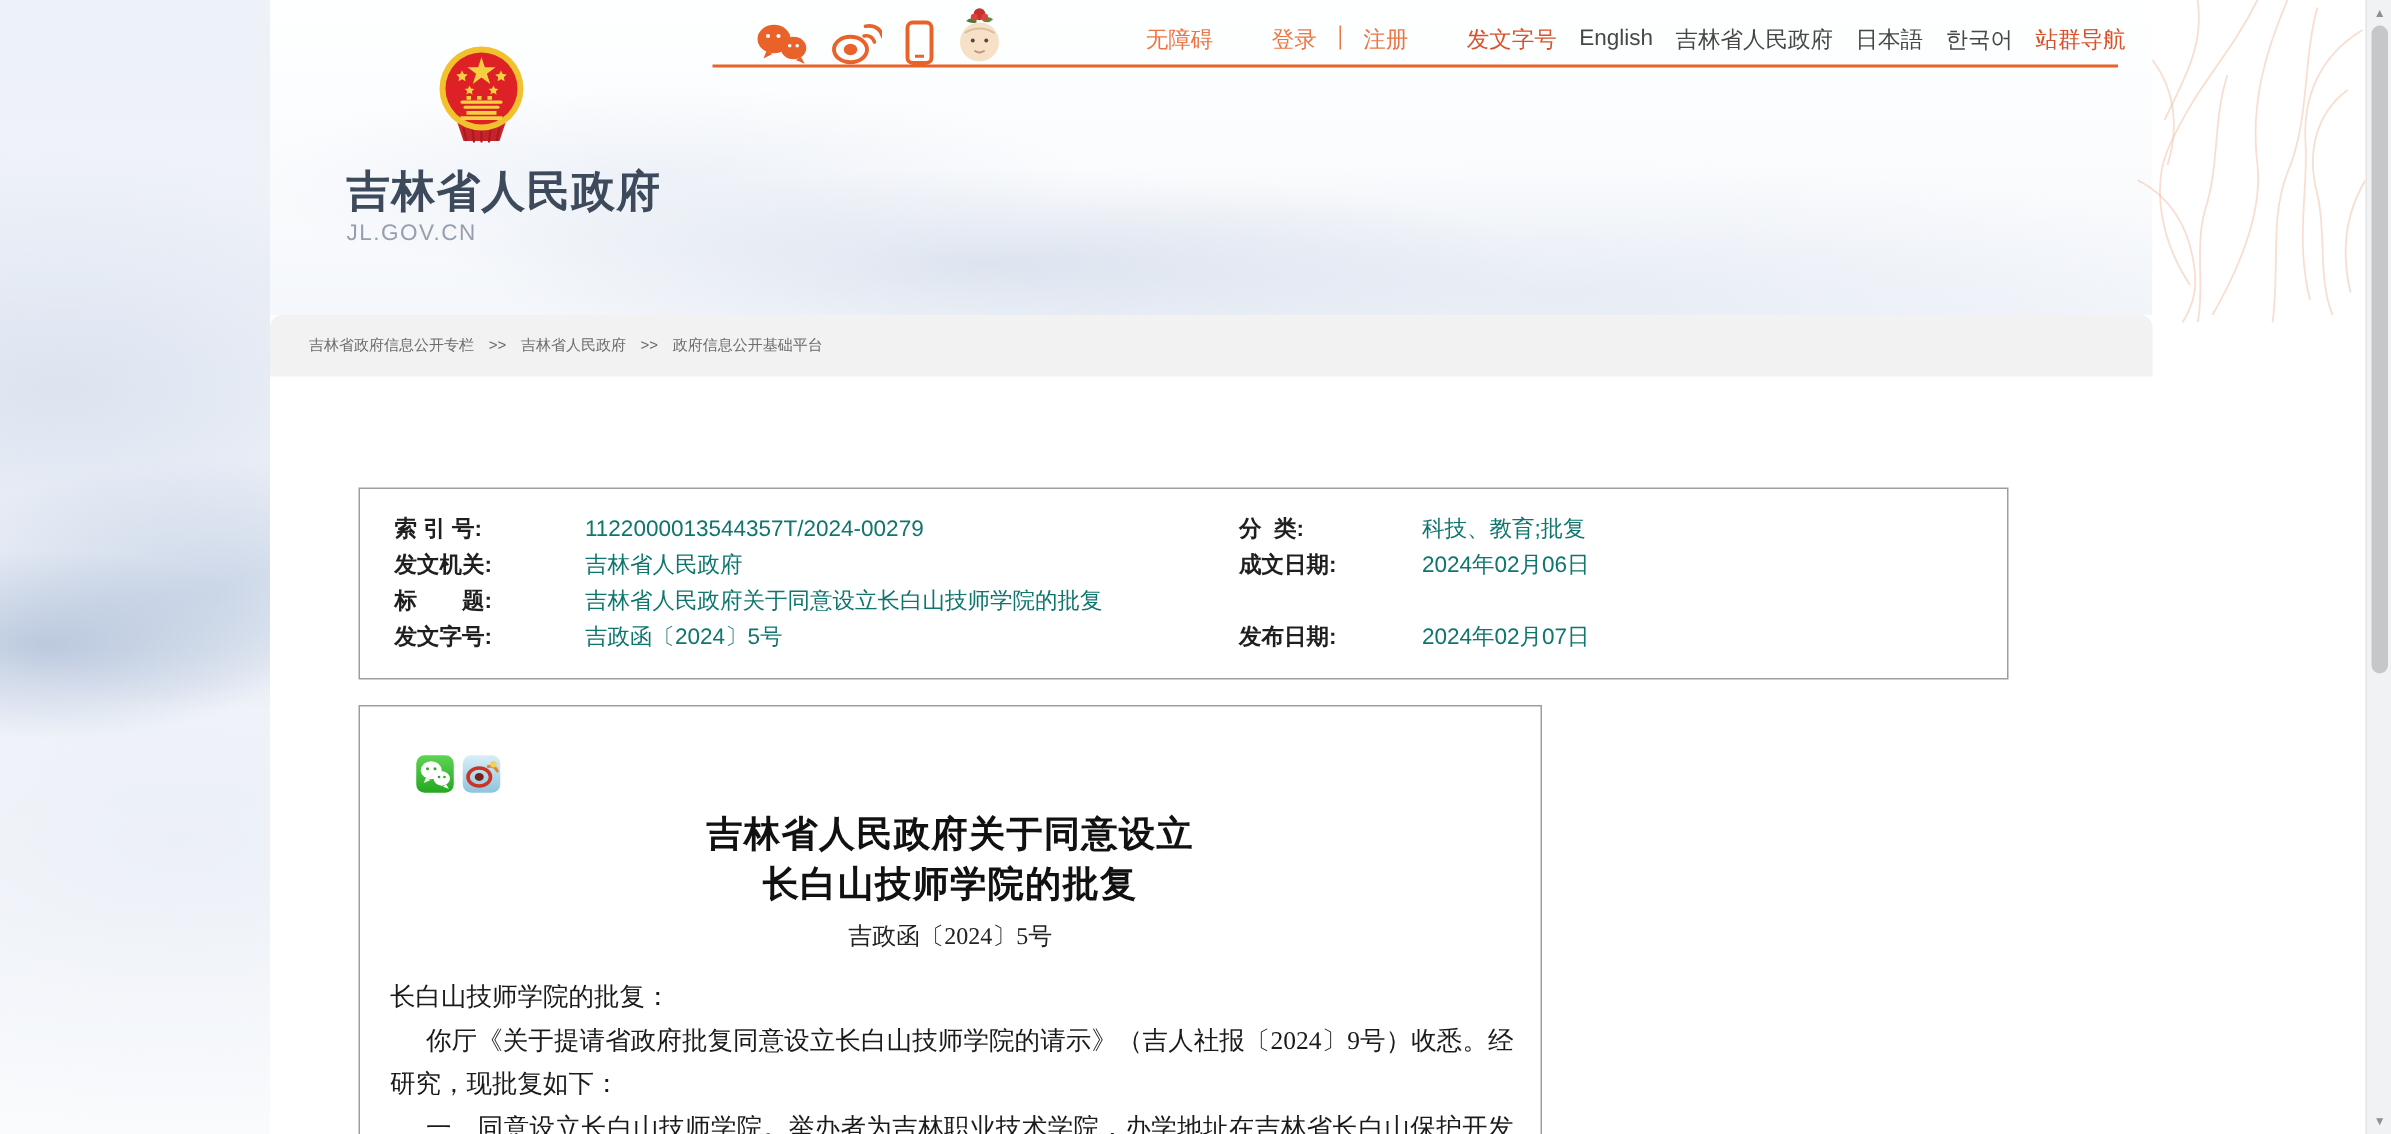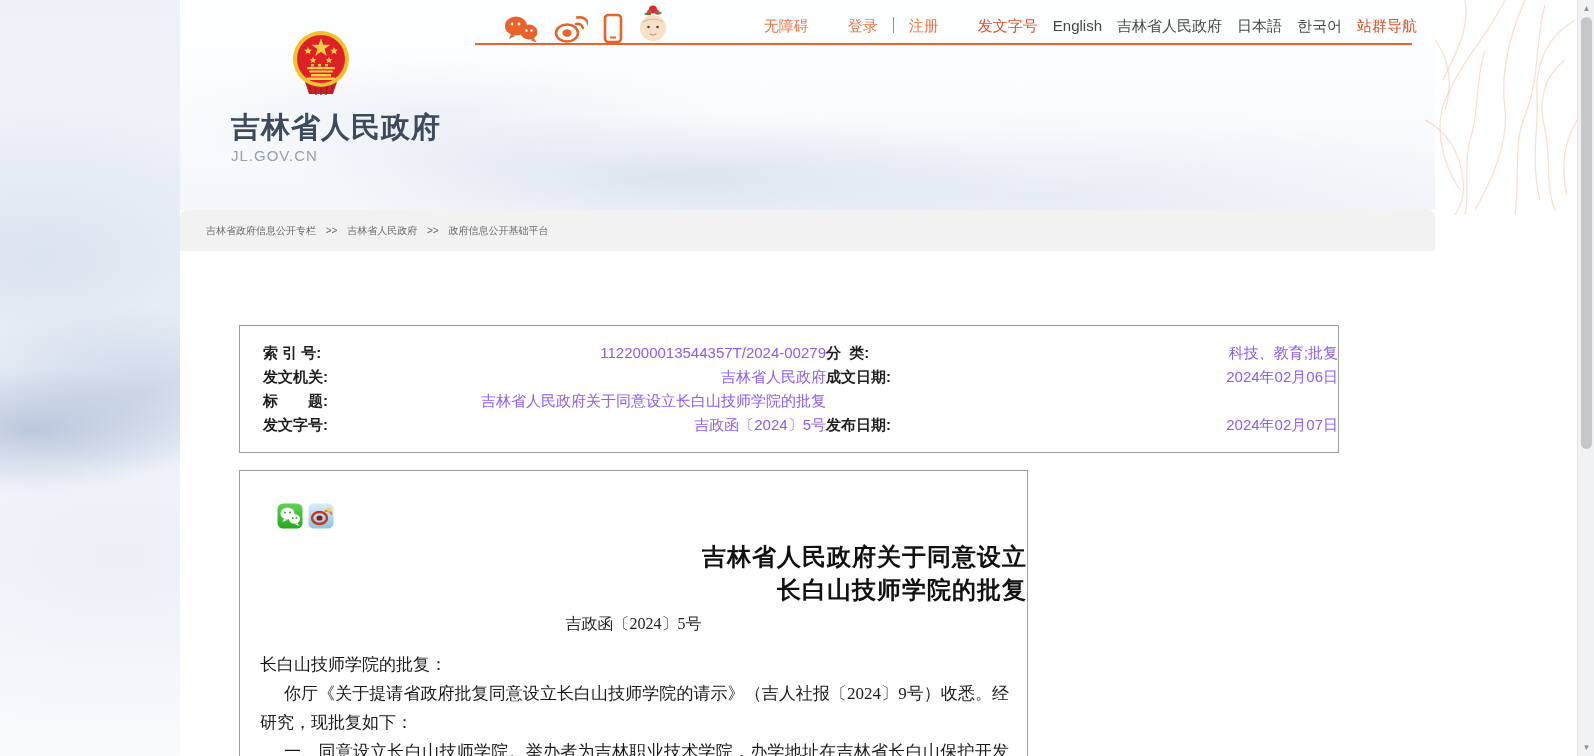--- a/index.html
+++ b/index.html
@@ -63,28 +63,28 @@
     padding-left:26px; font-size:10px; color:#6b6b6b; }
   .breadcrumb a { color:#6b6b6b; text-decoration:none; cursor:pointer; }
   .bc-sep { margin:0 7px; color:#6b6b6b; }
 
   
   .meta-box { position:absolute; left:59px; top:115px; width:1100px; height:128px;
     border:1px solid #9e9e9e; background:#fff; padding:15px 0 0 23px; }
   .meta-grid { display:grid; grid-template-columns:127px 436px 122px auto; line-height:24px;
     font-size:15px; }
   .m-label { font-weight:bold; color:#1f1f1f; white-space:pre; }
-  .m-value { color:#8b5cf6; white-space:nowrap;text-align:right; }
+  .m-value { color:#0f766e; white-space:nowrap; }
 
   
   .doc-box { position:absolute; left:59px; top:260px; width:789px; height:520px;
     border:1px solid #9e9e9e; background:#fff; }
   .share-row { margin:32px 0 0 37px; display:flex; gap:5px; }
   .share-btn { display:block; cursor:pointer; }
-  .doc-title { margin-top:12px; text-align:right; font-family:"Liberation Serif","DejaVu Serif",serif;
+  .doc-title { margin-top:12px; text-align:center; font-family:"Liberation Serif","DejaVu Serif",serif;
     font-size:24px; font-weight:bold; color:#111; line-height:33px; letter-spacing:1px; }
   .doc-number { margin-top:7px; text-align:center; font-family:"Liberation Serif","DejaVu Serif",serif;
     font-size:16px; color:#222; }
   .doc-body { margin-top:15px; padding:0 18px 0 20px; font-family:"Liberation Serif","DejaVu Serif",serif;
     font-size:17px; color:#1a1a1a; line-height:29px; text-align:justify; }
   .doc-body p.indent { text-indent:24px; }
 </style>
 </head>
 <body>
 

